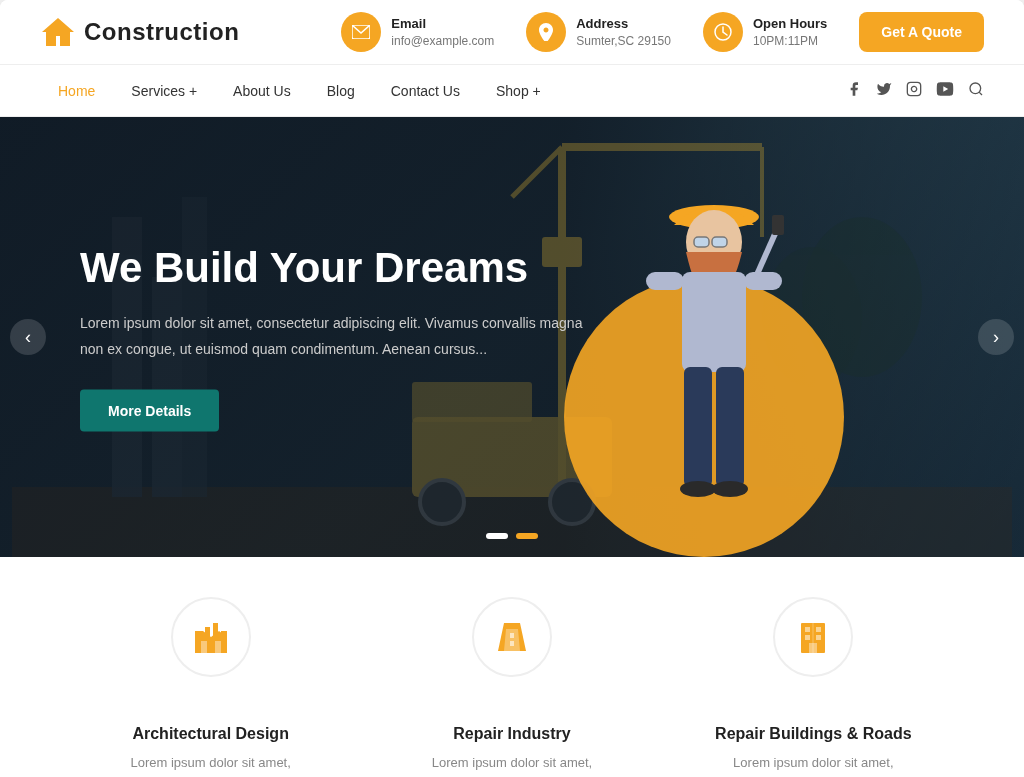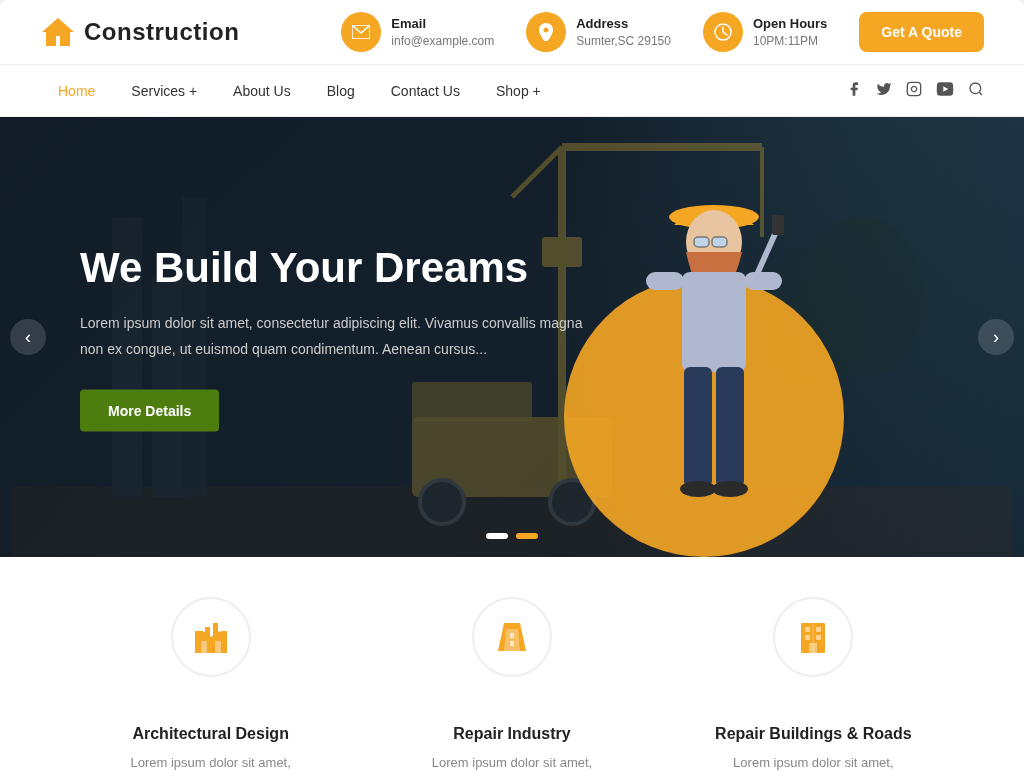--- a/index.html
+++ b/index.html
@@ -149,21 +149,21 @@
       margin-bottom: 18px;
       color: #fff;
     }
     .hero-desc {
       font-size: 14px;
       line-height: 1.8;
       color: #ccc;
       margin-bottom: 28px;
     }
     .hero-btn {
-      background: #4d7c0f;
+      background: #0f766e;
       color: #fff;
       border: none;
       padding: 13px 28px;
       border-radius: 4px;
       font-size: 14px;
       font-weight: 600;
       cursor: pointer;
     }
 
     

